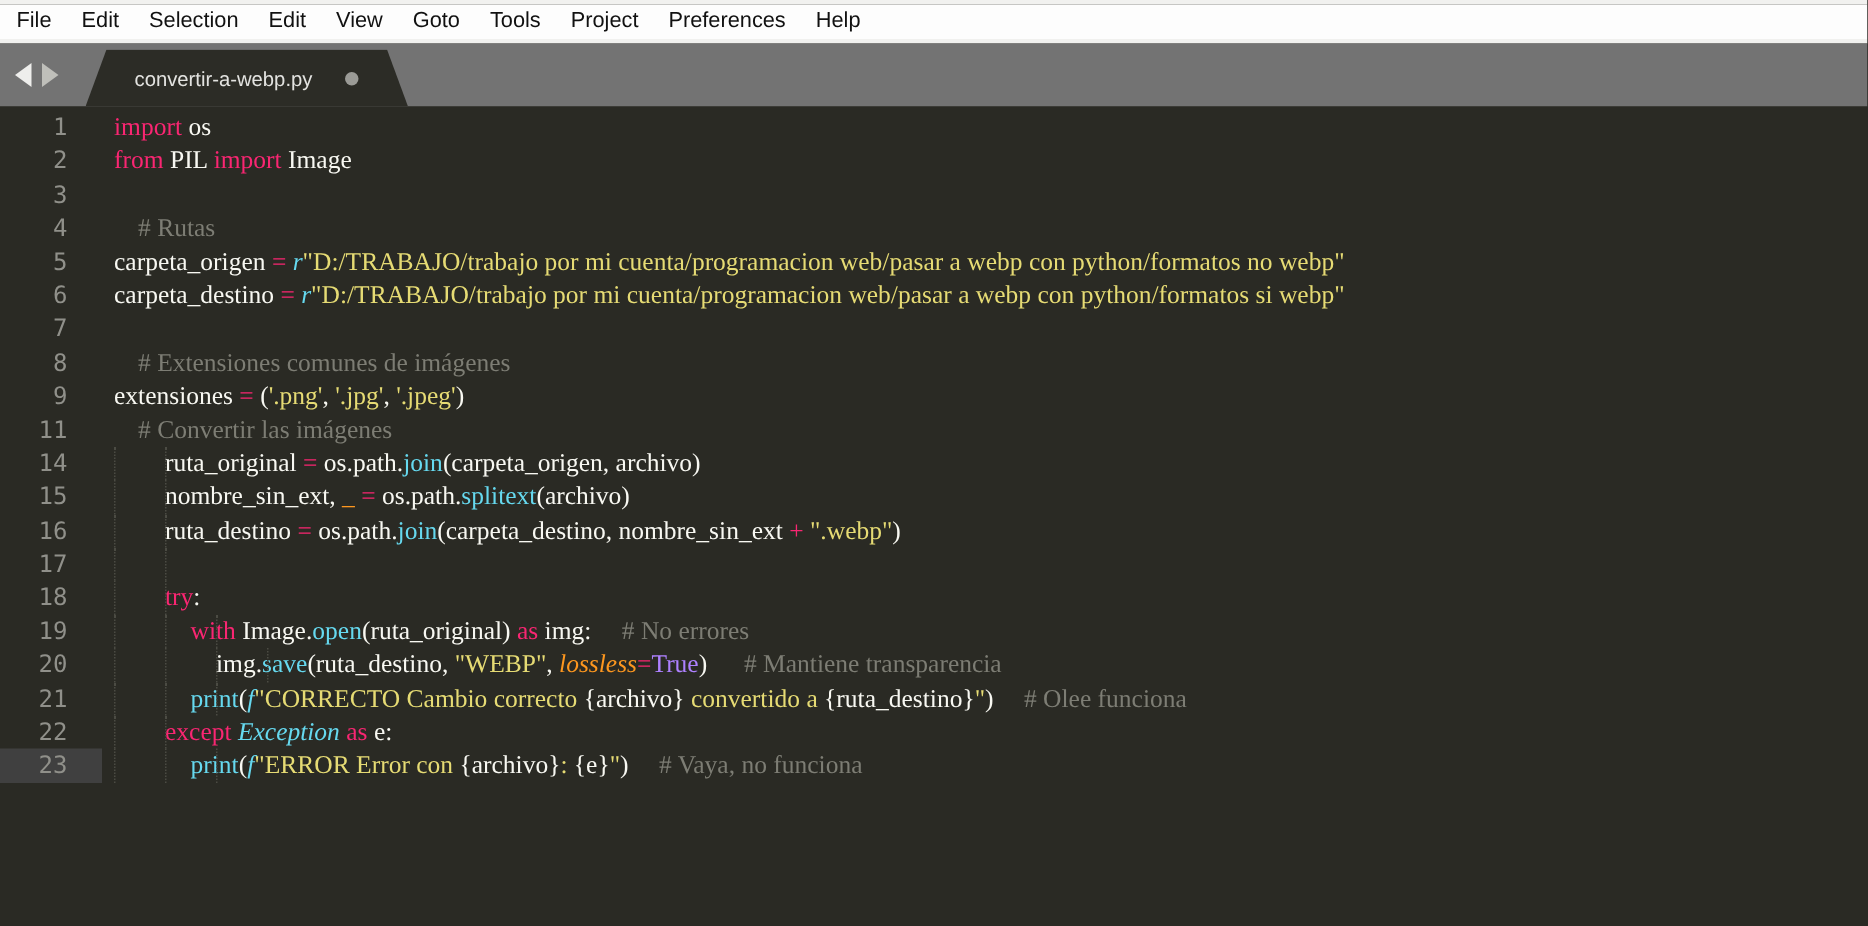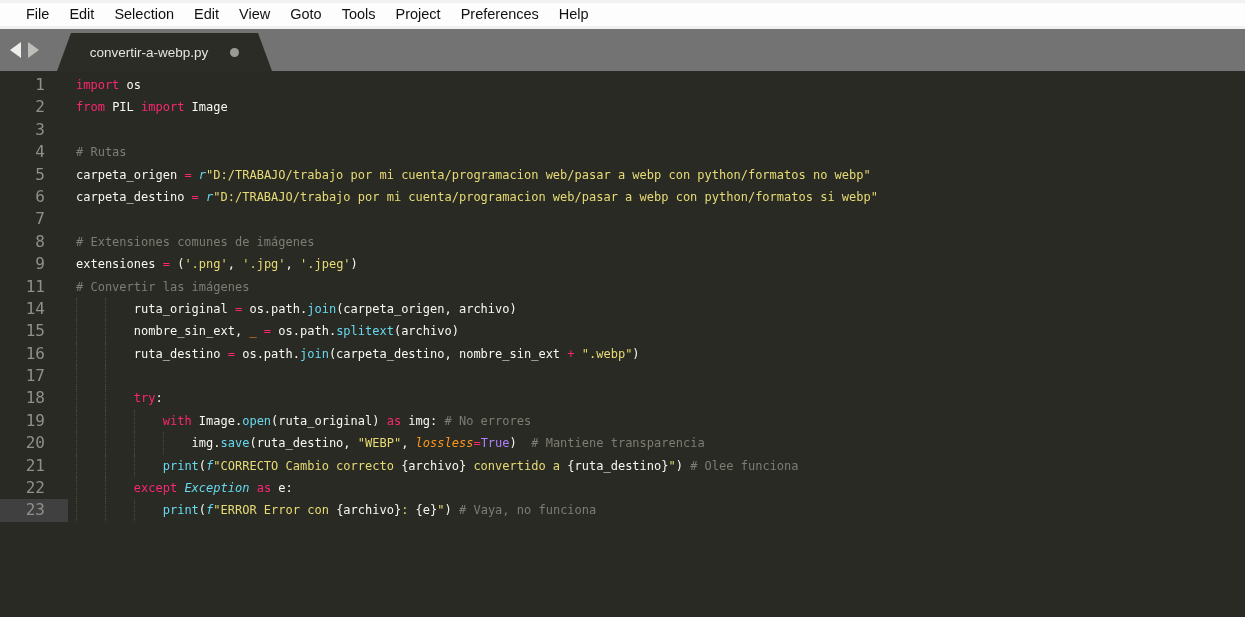--- a/index.html
+++ b/index.html
@@ -5,21 +5,21 @@
   html,body{margin:0;padding:0;}
   body{
     width:1245px;height:617px;overflow:hidden;position:relative;
     font-family:"Liberation Sans", sans-serif;
     background:#2a2a24;
   }
   
   .top-strip{height:3px;background:#f1f1ef;}
   .menu-bar{
     height:23px;background:#fdfdfd;display:flex;align-items:center;
-    padding-left:16px;
+    padding-left:1px;
   }
   .menu-item{
     padding:0 10px;font-size:14.5px;color:#111111;line-height:23px;
     cursor:default;white-space:nowrap;
   }
   .menu-strip{height:3px;background:#f1f1ef;}
   
   .tab-bar{
     height:42px;background:#737373;display:flex;align-items:flex-end;
     position:relative;
@@ -43,32 +43,32 @@
     font-family:"DejaVu Sans Mono","Liberation Mono",monospace;
     padding-top:3px;box-sizing:border-box;
   }
   .code-row{display:flex;height:22.4px;line-height:22.4px;}
   .gutter-cell{
     width:68px;flex:0 0 68px;text-align:right;box-sizing:border-box;
     padding-right:23px;color:#90908a;font-size:16px;user-select:none;
   }
   .gutter-cell.current{background:#404040;}
   .code-cell{
-    position:relative;flex:1;white-space:pre;font-size:12px;
-    padding-left:8px;color:var(--fg,#f8f8f2);
+    position:relative;flex:1;white-space:pre;font-size:17px;
+    padding-left:8px;color:var(--fg,#f8f8f2);font-family:Liberation Serif, serif;
   }
   .guide{
     position:absolute;top:0;bottom:0;width:0;
     border-left:1px dotted #4b4b43;
   }
   .tk-k{color:var(--pink);}
   .tk-f{color:var(--cyan);}
   .tk-fi{color:var(--cyan);font-style:italic;}
   .tk-s{color:var(--yellow);}
-  .tk-c{color:var(--comment);}
+  .tk-c{color:var(--comment);margin-left:16px;}
   .tk-o{color:var(--orange);}
   .tk-oi{color:var(--orange);font-style:italic;}
   .tk-p{color:var(--purple);}
   .tk-w{color:var(--fg);}
 </style>
 </head>
 <body style="--bg: #2a2a24; --fg: #f8f8f2; --pink: #f92672; --cyan: #66d9ef; --yellow: #e6db74; --comment: #7d7d74; --orange: #fd971f; --purple: #ae81ff;">
 
 <div class="top-strip"></div>
 

